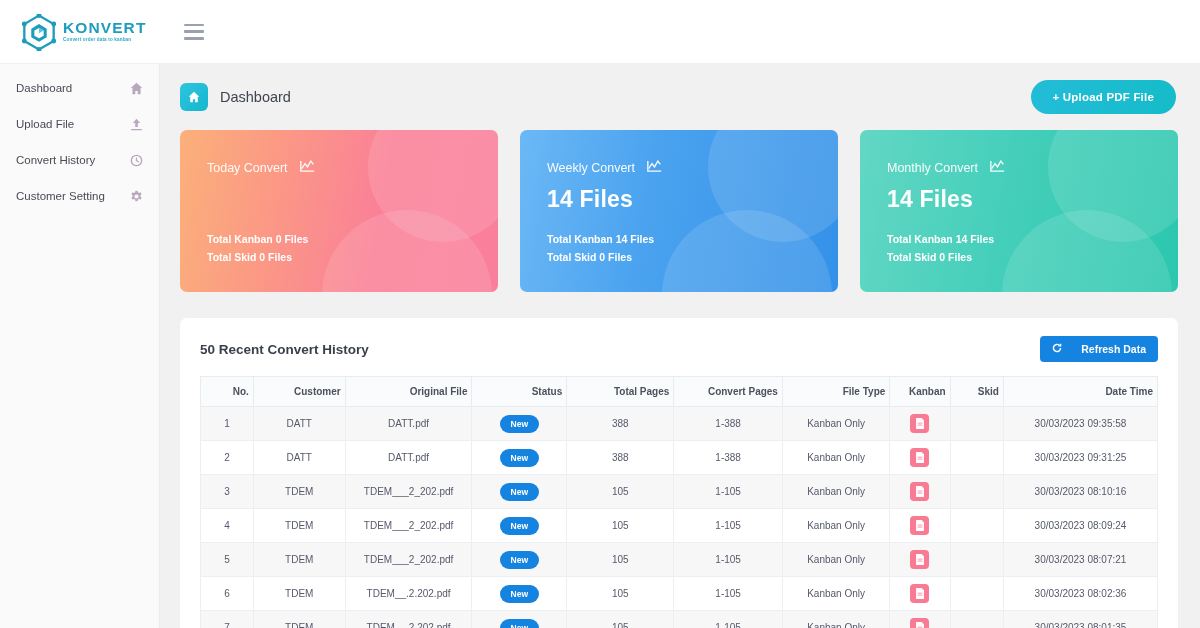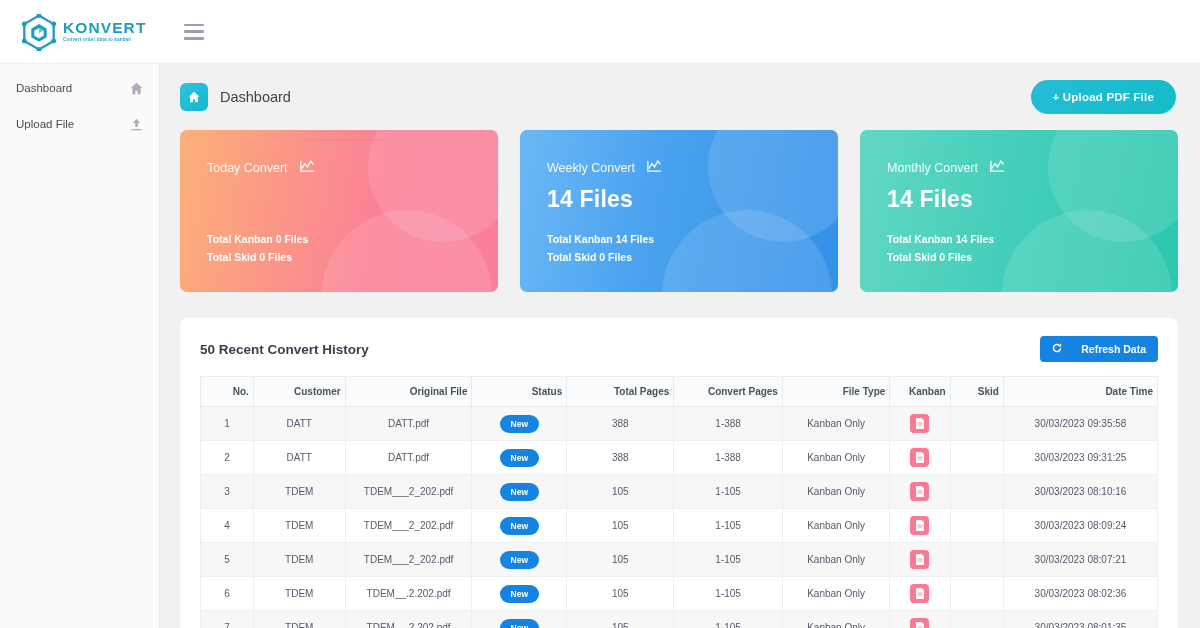--- a/index.html
+++ b/index.html
@@ -212,20 +212,36 @@
         <svg viewBox="0 0 16 16">
             <path d="M8 1 L15 7.5 h-2 V15 h-3.5 v-4 h-3 v4 H3 V7.5 H1 Z"></path>
           </svg>
       </span>
     </div>
     <div class="nav-item">
       <span class="lbl">Upload File</span>
       <span class="ico">
         <svg viewBox="0 0 16 16">
             <path d="M8 1 L12.5 6 H9.6 v5 H6.4 V6 H3.5 Z M1.5 13.5 h13 v1.6 h-13 Z"></path>
+          </svg>
+      </span>
+    </div>
+    <div class="nav-item">
+      <span class="lbl">Convert History</span>
+      <span class="ico">
+        <svg viewBox="0 0 16 16">
+            <path d="M8 .8A7.2 7.2 0 1 0 8 15.2 7.2 7.2 0 0 0 8 .8zm0 1.7a5.5 5.5 0 1 1 0 11 5.5 5.5 0 0 1 0-11zm-.8 1.9v4.2l3.3 2 .8-1.3-2.6-1.6V4.4z"></path>
+          </svg>
+      </span>
+    </div>
+    <div class="nav-item">
+      <span class="lbl">Customer Setting</span>
+      <span class="ico">
+        <svg viewBox="0 0 16 16">
+            <path d="M6.7.8h2.6l.4 2 1.4.8 1.9-.8 1.3 2.3-1.5 1.4v1.6l1.5 1.4-1.3 2.3-1.9-.8-1.4.8-.4 2H6.7l-.4-2-1.4-.8-1.9.8L1.7 9.5l1.5-1.4V6.5L1.7 5.1 3 2.8l1.9.8 1.4-.8zM8 5.4a2.6 2.6 0 1 0 0 5.2 2.6 2.6 0 0 0 0-5.2z"></path>
           </svg>
       </span>
     </div>
   </div>
 
   <div class="main">
 
     <div class="page-head">
       <span class="page-icon">
         <svg viewBox="0 0 16 16">

